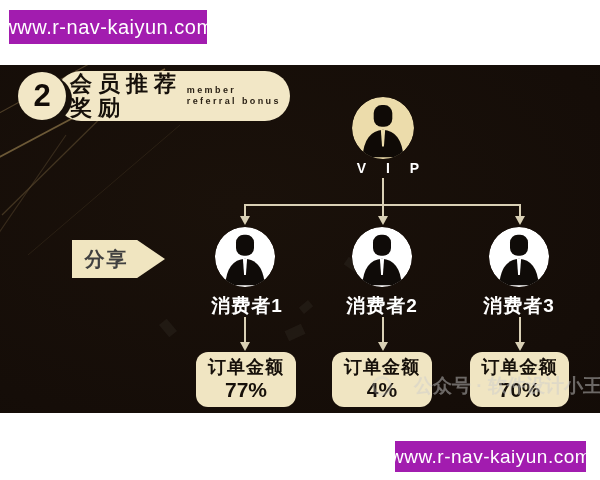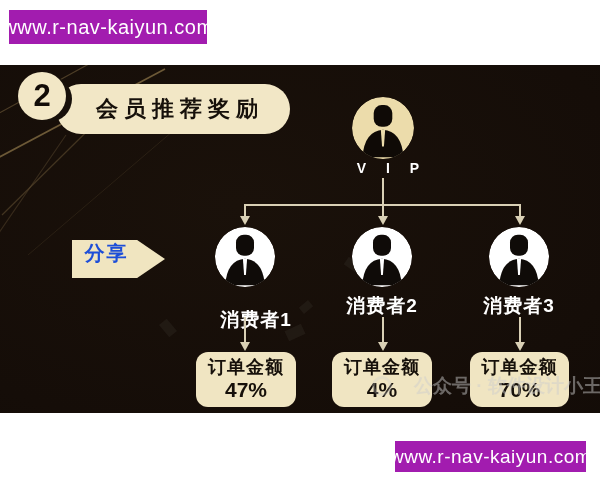--- a/index.html
+++ b/index.html
@@ -27,21 +27,21 @@
   .confetti{position:absolute;background:#241d16;opacity:.8;}
 
   
   .badge-num{
     position:absolute;left:18px;top:7px;width:48px;height:48px;border-radius:50%;
     background:#f2e7c6;color:#120c07;display:flex;align-items:center;justify-content:center;
     font-size:31px;font-weight:900;z-index:3;
     box-shadow:7px 3px 0 -1px #17100a;
   }
   .banner{
-    position:absolute;left:56px;top:19px;width:234px;height:50px;border-radius:26px;
+    position:absolute;left:56px;top:6px;width:234px;height:50px;border-radius:26px;
     background:#f2e7c6;z-index:2;
     display:flex;align-items:center;justify-content:center;
     padding-left:14px;box-sizing:border-box;
   }
   .banner-title{font-size:22px;font-weight:900;color:#16100a;letter-spacing:6px;line-height:24px;}
   .banner-sub{font-size:9px;font-weight:700;color:#2b2216;letter-spacing:2.4px;line-height:11px;}
 
   
   .avatar{position:absolute;border-radius:50%;overflow:hidden;}
   .avatar svg{display:block;width:100%;height:100%;}
@@ -53,37 +53,37 @@
   .c3-avatar{left:489px;top:162px;width:60px;height:60px;}
 
   .vip-label{
     position:absolute;left:328px;top:95px;width:120px;text-align:center;
     color:#ffffff;font-size:14px;font-weight:700;letter-spacing:8px;text-indent:8px;
   }
   .c-label{
     position:absolute;top:228px;width:120px;text-align:center;
     color:#ffffff;font-size:19px;font-weight:700;letter-spacing:1px;
   }
-  .c1-label{left:196px;margin-top:14px;} .c2-label{left:322px;} .c3-label{left:459px;}
+  .c1-label{left:187px;} .c2-label{left:322px;} .c3-label{left:459px;}
 
   
   .line{position:absolute;background:#d9d0b5;}
   .arrow-head{
     position:absolute;width:0;height:0;
     border-left:5px solid transparent;border-right:5px solid transparent;
     border-top:9px solid #d9d0b5;
   }
 
   
   .tag{
     position:absolute;left:72px;width:93px;height:38px;background:#f0e5c0;
     clip-path:polygon(0 0,70% 0,100% 50%,70% 100%,0 100%);
-    display:flex;justify-content:center;
+    display:flex;align-items:center;justify-content:center;
     padding-right:24px;box-sizing:border-box;
-    color:#1d4ed8;font-size:20px;font-weight:900;letter-spacing:2px;
+    color:#404040;font-size:20px;font-weight:900;letter-spacing:2px;
   }
   .tag-share{top:175px;}
   .tag-reward{top:293px;}
 
   
   .bonus-box{
     position:absolute;top:287px;height:55px;border-radius:12px;background:#f0e5c2;
     display:flex;flex-direction:column;align-items:center;justify-content:center;
     color:#16100a;line-height:1.15;
   }
@@ -119,20 +119,21 @@
     <path d="M28,190 L180,60" stroke="#4e4028" stroke-width="1" fill="none" opacity="0.35"></path>
   </svg>
 
   <div class="confetti" style="left:345px;top:195px;width:14px;height:9px;transform:rotate(35deg);"></div>
   <div class="confetti" style="left:286px;top:262px;width:18px;height:11px;transform:rotate(-25deg);"></div>
   <div class="confetti" style="left:160px;top:258px;width:16px;height:10px;transform:rotate(50deg);"></div>
   <div class="confetti" style="left:300px;top:238px;width:12px;height:8px;transform:rotate(-40deg);"></div>
 
   <div class="banner">
     <div class="banner-title">会员推荐奖励</div>
+    <div class="banner-sub">member referral bonus</div>
   </div>
   <div class="badge-num">2</div>
 
   <div class="avatar avatar-gold vip-avatar">
     <svg viewBox="0 0 100 100">
       <circle class="pbg" cx="50" cy="50" r="50"></circle>
       <rect class="pfg" x="35" y="13" rx="13" width="30" height="35"></rect>
       <path class="pfg" d="M17,97 Q20,55 50,53 Q80,55 83,97 Z"></path>
       <polygon class="ptie" points="46.5,53 53.5,53 51.5,80 48.5,80"></polygon>
     </svg>
@@ -183,21 +184,21 @@
 
   <div class="line" style="left:244px;top:252px;width:2px;height:26px;"></div>
   <div class="line" style="left:382px;top:252px;width:2px;height:26px;"></div>
   <div class="line" style="left:519px;top:252px;width:2px;height:26px;"></div>
   <div class="arrow-head" style="left:240px;top:277px;"></div>
   <div class="arrow-head" style="left:378px;top:277px;"></div>
   <div class="arrow-head" style="left:515px;top:277px;"></div>
 
   <div class="bonus-box bb1">
     <div class="bb-t">订单金额</div>
-    <div class="bb-p">47%</div>
+    <div class="bb-p">77%</div>
   </div>
   <div class="bonus-box bb2">
     <div class="bb-t">订单金额</div>
     <div class="bb-p">4%</div>
   </div>
   <div class="bonus-box bb3">
     <div class="bb-t">订单金额</div>
     <div class="bb-p">70%</div>
   </div>
 

